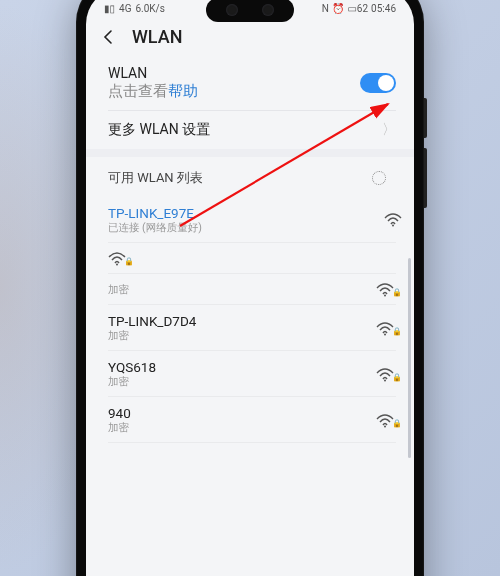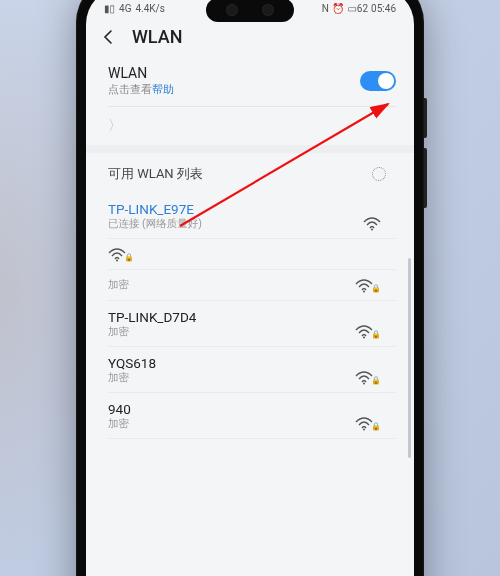--- a/index.html
+++ b/index.html
@@ -16,30 +16,30 @@
   .status-left, .status-right { display: flex; align-items: center; gap: 4px; }
   .status-right { gap: 3px; }
   .header { display: flex; align-items: center; padding: 10px 14px 8px 14px; gap: 14px; }
   .back-icon { width: 18px; height: 18px; display: flex; align-items: center; justify-content: center; }
   .title { font-size: 18px; font-weight: 500; color: #222; }
   .content { padding: 0 0 0 0; }
   .row { padding: 10px 18px 10px 22px; display: flex; align-items: center; justify-content: space-between; position: relative; }
   .row.sep::after { content:""; position:absolute; left:22px; right:18px; bottom:0; height:1px; background:#e4e5e9; }
   .row-main { display: flex; flex-direction: column; gap: 1px; }
   .row-title { font-size: 14px; color: #222; }
-  .row-sub { font-size: 11px; color: #888; }
+  .row-sub { font-size: 15px; color: #888; }
   .row-sub .link { color: #2f7fd4; }
   .toggle { width: 36px; height: 20px; background: #2f8ef4; border-radius: 10px; position: relative; }
   .toggle::after { content: ""; position: absolute; right: 2px; top: 2px; width: 16px; height: 16px; background: #fff; border-radius: 50%; }
   .chev { color: #bbb; font-size: 14px; }
   .section-gap { height: 8px; background: #edeef2; }
   .section-head { padding: 12px 28px 10px 22px; display:flex; justify-content:space-between; align-items:center; }
   .section-head .row-title { font-size: 13px; color:#444; }
   .spinner { width: 14px; height: 14px; border: 1.5px dotted #888; border-radius: 50%; }
-  .wifi-row { padding: 8px 33px 8px 22px; display:flex; justify-content:space-between; position:relative; }
+  .wifi-row { padding: 8px 12px 8px 22px; display:flex; justify-content:space-between; align-items:center; position:relative; }
   .wifi-row::after { content:""; position:absolute; left:22px; right:18px; bottom:0; height:1px; background:#e9eaec; }
   .wifi-main { display:flex; flex-direction:column; gap:0; }
   .ssid { font-size: 13.5px; color: #222; }
   .ssid.connected { color: #2f7fd4; }
   .wsub { font-size: 10.5px; color: #999; }
   .wifi-icon { display:flex; align-items:flex-end; gap:0; position:relative; }
   .arcs { width: 18px; height: 14px; position: relative; }
   .arcs svg { position:absolute; top:0; left:0; }
   .lock { font-size: 8px; color:#666; margin-left:-2px; margin-top:6px; }
   .arrow-annot { position:absolute; top:108px; left:84px; width:240px; height:140px; pointer-events:none; z-index:50; }
@@ -56,21 +56,21 @@
   <div class="screen">
     <div class="notch">
       <div class="cam"></div>
         <div class="cam"></div>
     </div>
 
     <div class="statusbar">
       <div class="status-left">
         <span>▮▯</span>
         <span>4G</span>
-        <span><span>4.4</span><span style="font-size:10px">K/s</span></span>
+        <span><span>6.0</span><span style="font-size:10px">K/s</span></span>
       </div>
       <div class="status-right">
         <span>N</span>
         <span>⏰</span>
         <span>▭<span>62</span></span>
         <span>05:46</span>
       </div>
     </div>
 
     <div class="header">
@@ -87,20 +87,21 @@
         <div class="row-main">
           <div class="row-title">WLAN</div>
           <div class="row-sub">
             <span>点击查看</span><span class="link">帮助</span>
           </div>
         </div>
         <div class="toggle"></div>
       </div>
 
       <div class="row">
+        <div class="row-title">更多 WLAN 设置</div>
         <div class="chev">〉</div>
       </div>
 
       <div class="section-gap"></div>
 
       <div class="section-head">
         <div class="row-title">可用 WLAN 列表</div>
         <div class="spinner"></div>
       </div>
 

